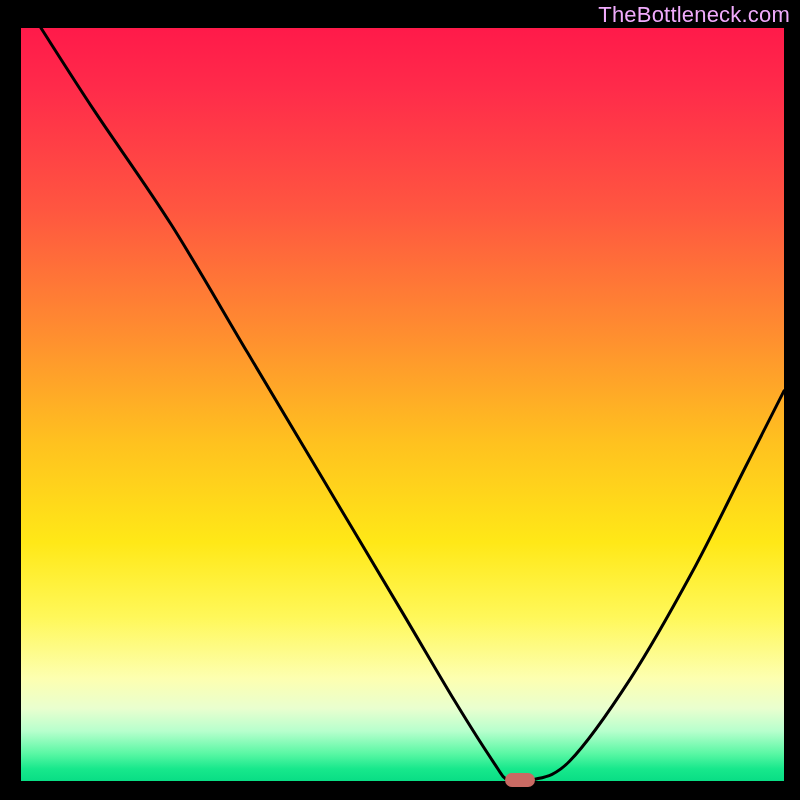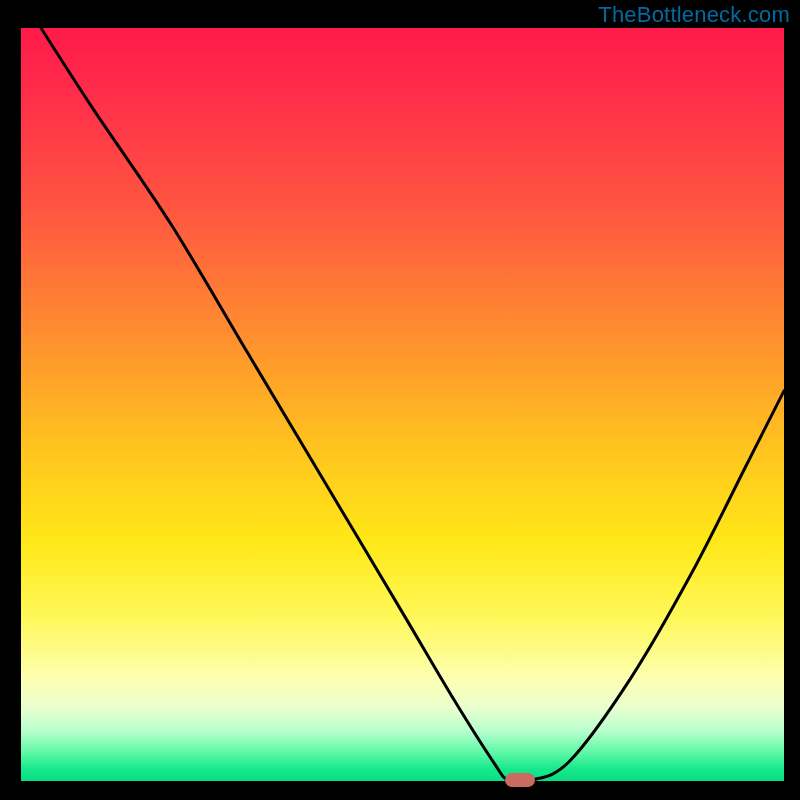--- a/index.html
+++ b/index.html
@@ -14,21 +14,21 @@
   .frame {
     position: relative;
     width: 800px;
     height: 800px;
     background: #000;
   }
   .watermark {
     position: absolute;
     top: 2px;
     right: 10px;
-    color: #0369a1;
+    color: #f0abfc;
     font-size: 22px;
     letter-spacing: 0.2px;
     z-index: 20;
     user-select: none;
   }
   .plot-outer {
     position: absolute;
     left: 18px;
     top: 28px;
     width: 766px;

